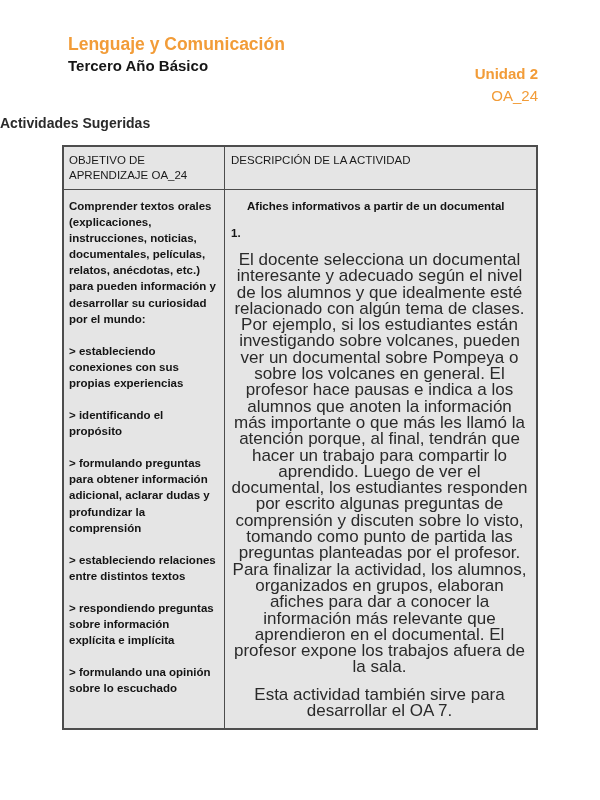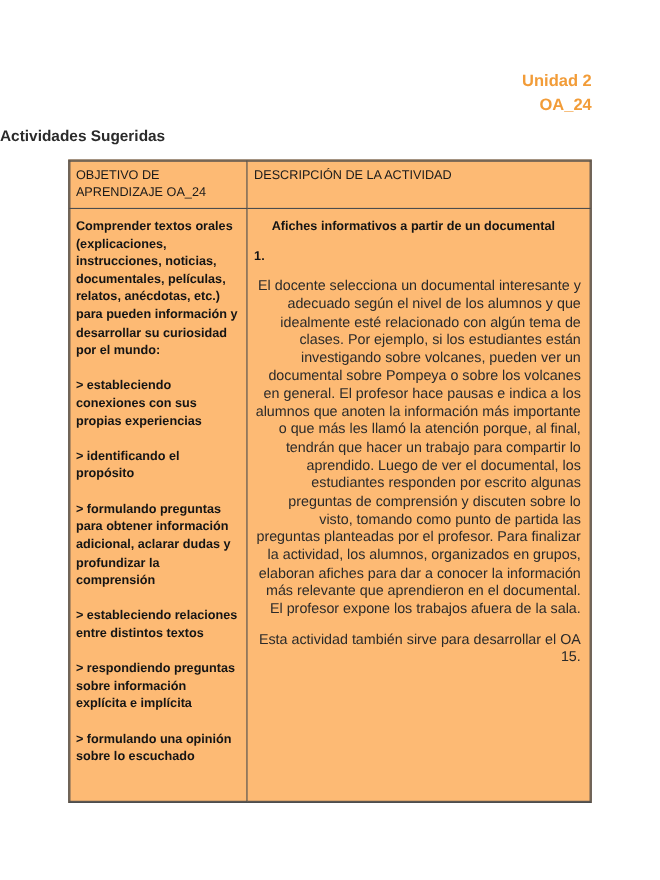--- a/index.html
+++ b/index.html
@@ -63,21 +63,21 @@
   }
   .unit-line {
     font-size: 15px;
     font-weight: bold;
     color: #F29C38;
     line-height: 22px;
     white-space: nowrap;
   }
   .oa-line {
     font-size: 15px;
-    font-weight: bold;
+    font-weight: normal;
     color: #F29C38;
     line-height: 21px;
     white-space: nowrap;
   }
 
   
   .section-title {
     position: absolute;
     left: 0;
     top: 115px;
@@ -90,21 +90,21 @@
 
   
   .table {
     position: absolute;
     left: 62px;
     top: 145px;
     width: 476px;
     border: 1px solid #4d4d4d;
     border-collapse: collapse;
     box-sizing: border-box;
-    background: #fdba74;
+    background: #e5e5e5;
   }
   .table table {
     width: 100%;
     border-collapse: collapse;
     table-layout: fixed;
   }
   .table td {
     border: 1px solid #4d4d4d;
     vertical-align: top;
     padding: 0;
@@ -161,35 +161,39 @@
     margin: 0 0 11px 16px;
   }
   .act-num {
     font-size: 11.5px;
     font-weight: bold;
     color: #141414;
     line-height: 16px;
     margin: 0 0 11px 0;
   }
   .act-para {
-    font-size: 13px;
+    font-size: 17px;
     font-weight: normal;
     color: #2a2a2a;
     line-height: 16.3px;
     margin: 0 0 11px 0;
-    text-align: right;
+    text-align: center;
   }
   .act-para:last-child { margin-bottom: 0; }
 </style>
 </head>
 <body>
 
 <div class="page">
 
   <div class="header">
+    <div class="header-left">
+      <div class="title-main">Lenguaje y Comunicación</div>
+      <div class="title-sub">Tercero Año Básico</div>
+    </div>
     <div class="header-right">
       <div class="unit-line">Unidad 2</div>
       <div class="oa-line">OA_24</div>
     </div>
   </div>
 
   <div class="section-title">Actividades Sugeridas</div>
 
   <div class="table">
     <table>
@@ -212,21 +216,21 @@
               <p class="obj-bullet">&gt; estableciendo relaciones entre distintos textos</p>
               <p class="obj-bullet">&gt; respondiendo preguntas sobre información explícita e implícita</p>
               <p class="obj-bullet">&gt; formulando una opinión sobre lo escuchado</p>
             </div>
           </td>
           <td class="col-right">
             <div class="cell-right">
               <p class="act-title">Afiches informativos a partir de un documental</p>
               <p class="act-num">1.</p>
               <p class="act-para">El docente selecciona un documental interesante y adecuado según el nivel de los alumnos y que idealmente esté relacionado con algún tema de clases. Por ejemplo, si los estudiantes están investigando sobre volcanes, pueden ver un documental sobre Pompeya o sobre los volcanes en general. El profesor hace pausas e indica a los alumnos que anoten la información más importante o que más les llamó la atención porque, al final, tendrán que hacer un trabajo para compartir lo aprendido. Luego de ver el documental, los estudiantes responden por escrito algunas preguntas de comprensión y discuten sobre lo visto, tomando como punto de partida las preguntas planteadas por el profesor. Para finalizar la actividad, los alumnos, organizados en grupos, elaboran afiches para dar a conocer la información más relevante que aprendieron en el documental. El profesor expone los trabajos afuera de la sala.</p>
-              <p class="act-para">Esta actividad también sirve para desarrollar el OA 15.</p>
+              <p class="act-para">Esta actividad también sirve para desarrollar el OA 7.</p>
             </div>
           </td>
         </tr>
       </tbody>
     </table>
   </div>
 
 </div>
 
 </body></html>

